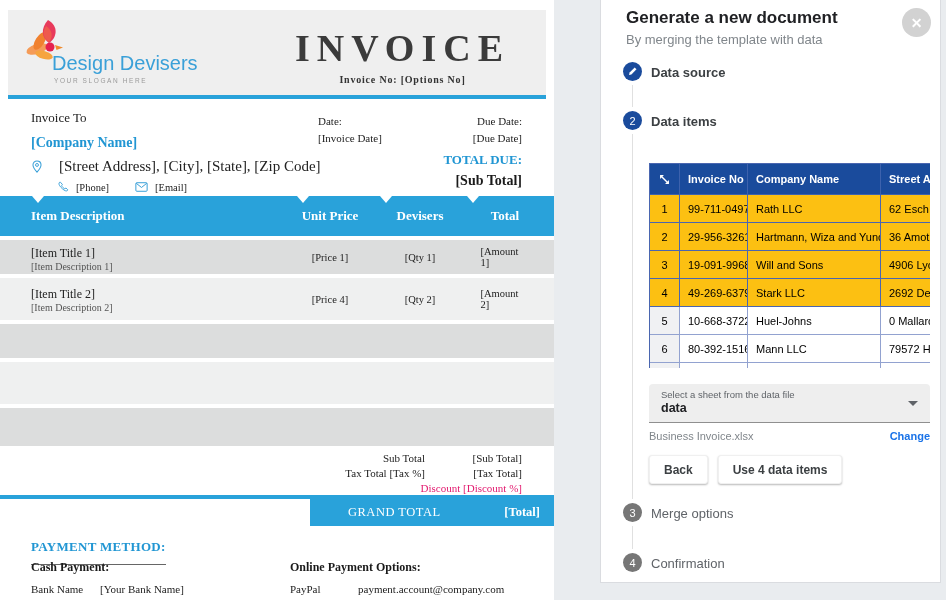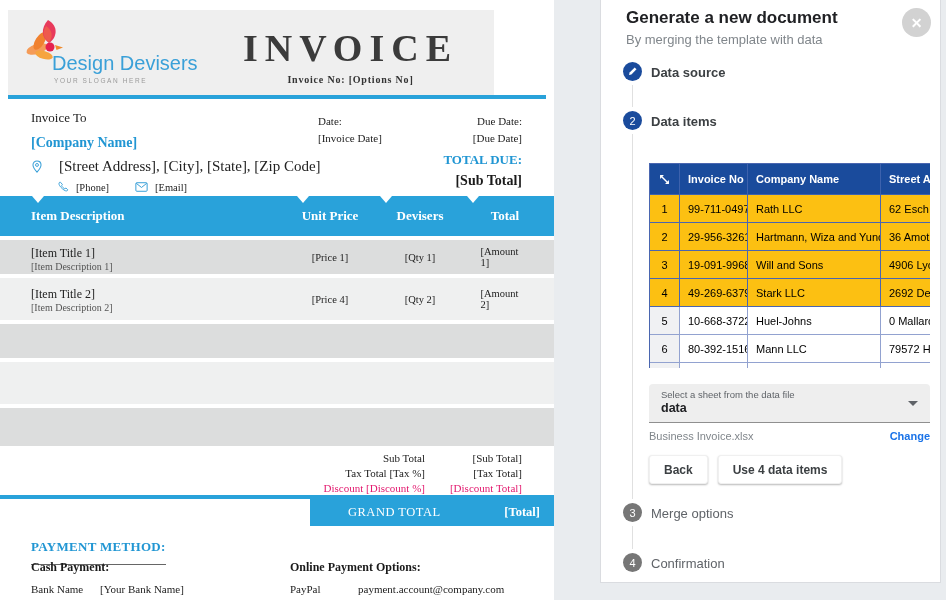--- a/index.html
+++ b/index.html
@@ -2,21 +2,21 @@
 <html><head>
 <meta charset="utf-8">
 <style>
   html,body{margin:0;padding:0;}
   body{width:946px;height:600px;background:#e9ecef;font-family:"Liberation Sans",sans-serif;}
   .screen{position:relative;width:946px;height:600px;overflow:hidden;background:#e9ecef;}
 
   
   .invoice{position:absolute;left:0;top:0;width:554px;height:600px;background:#fff;
     font-family:"Liberation Serif",serif;color:#222;}
-  .inv-header{position:absolute;left:8px;top:10px;width:486px;height:85px;background:#efefef;}
+  .inv-header{position:absolute;left:8px;top:10px;width:538px;height:85px;background:#efefef;}
   .logo-mark{position:absolute;left:16px;top:6px;}
   .brand-name{position:absolute;left:44px;top:42px;font-family:"Liberation Sans",sans-serif;
     font-size:20px;color:#3AA0D8;}
   .brand-slogan{position:absolute;left:46px;top:67px;font-family:"Liberation Sans",sans-serif;
     font-size:6.5px;color:#9a9a9a;letter-spacing:1.6px;}
   .inv-title-block{position:absolute;right:36px;top:16px;text-align:center;}
   .inv-title{font-size:38px;font-weight:bold;letter-spacing:7px;color:#3b3b3b;}
   .inv-no{font-size:10px;font-weight:bold;margin-top:4px;letter-spacing:0.8px;color:#333;}
   .inv-topline{position:absolute;left:8px;right:8px;top:95px;height:4px;background:#29A2DA;}
 
@@ -47,21 +47,21 @@
   .b4{top:362px;height:42px;background:#eff0f0;}
   .b5{top:408px;height:38px;background:#dcdddd;}
   .item-title{position:absolute;left:31px;top:6px;font-size:12px;}
   .item-desc{position:absolute;left:31px;top:21px;font-size:10px;color:#555;}
   .cellv{position:absolute;top:50%;transform:translate(-50%,-50%);font-size:10.5px;}
 
   .totals{position:absolute;right:32px;top:452px;font-size:11px;}
   .t-row{display:flex;justify-content:flex-end;margin-bottom:3px;}
   .t-label{text-align:right;}
   .t-value{width:97px;text-align:right;}
-  .t-row.discount{color:#E3196E;}
+  .t-row.discount{color:#E3196E;flex-direction:column;}
   .gt-rule{position:absolute;left:0;right:0;top:495px;height:4px;background:#29A2DA;}
   .gt-box{position:absolute;left:310px;right:0;top:499px;height:27px;background:#29A2DA;
     color:#fff;display:flex;align-items:center;}
   .gt-label{margin-left:38px;font-weight:normal;font-size:12.5px;letter-spacing:0.5px;}
   .gt-value{margin-left:auto;margin-right:14px;font-weight:bold;font-size:12.5px;}
 
   .payment-heading{position:absolute;left:31px;top:539px;color:#2196d3;font-weight:bold;
     font-size:13px;letter-spacing:0.3px;border-bottom:1px solid #666;padding-bottom:9px;}
   .pm-label{position:absolute;font-weight:bold;font-size:12px;color:#1a1a1a;}
   .pm-text{position:absolute;font-size:11px;color:#222;}

